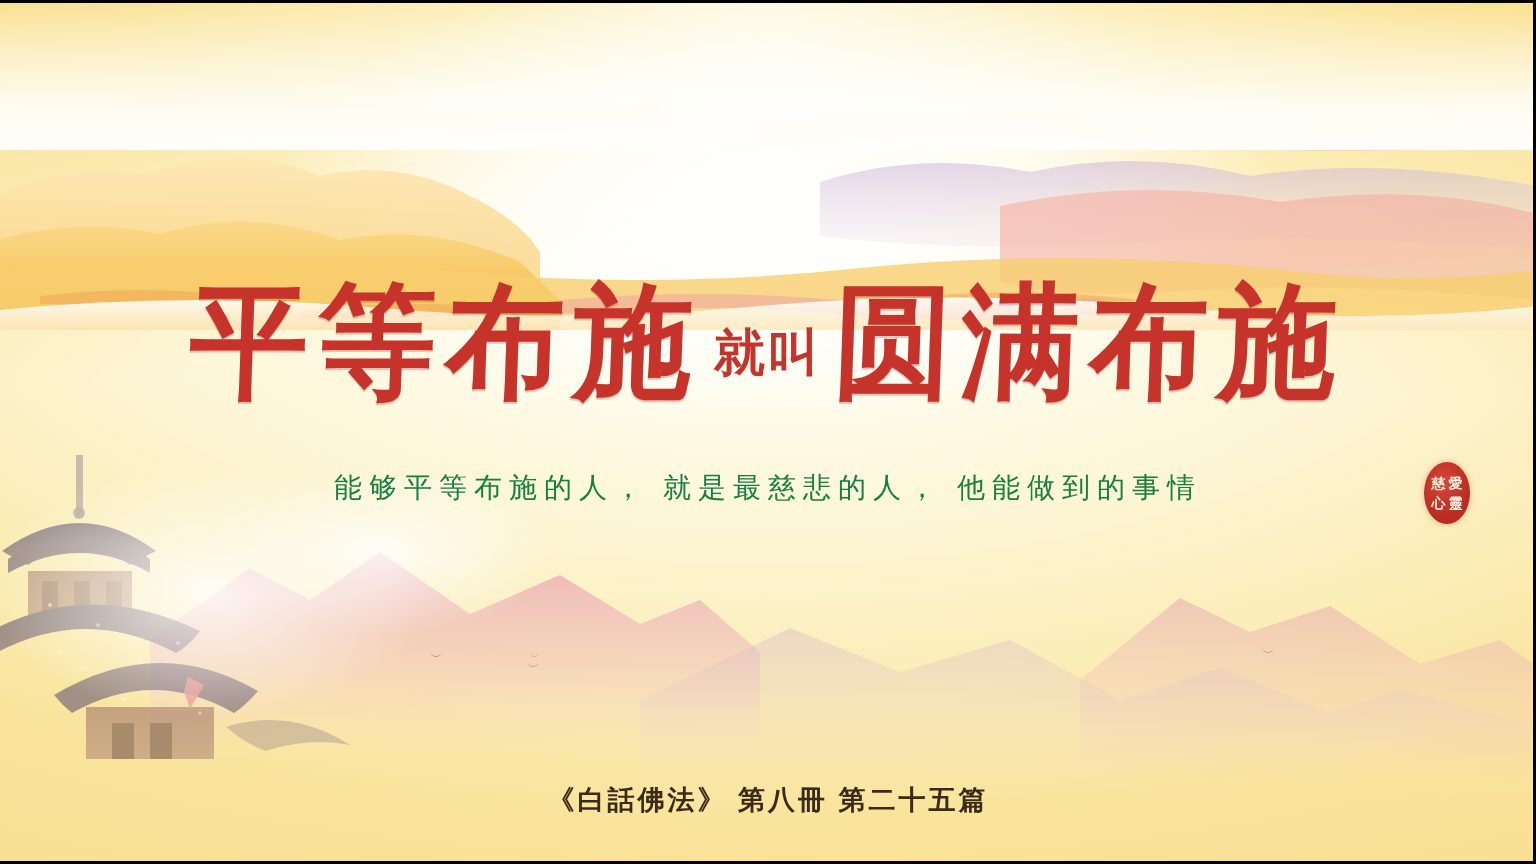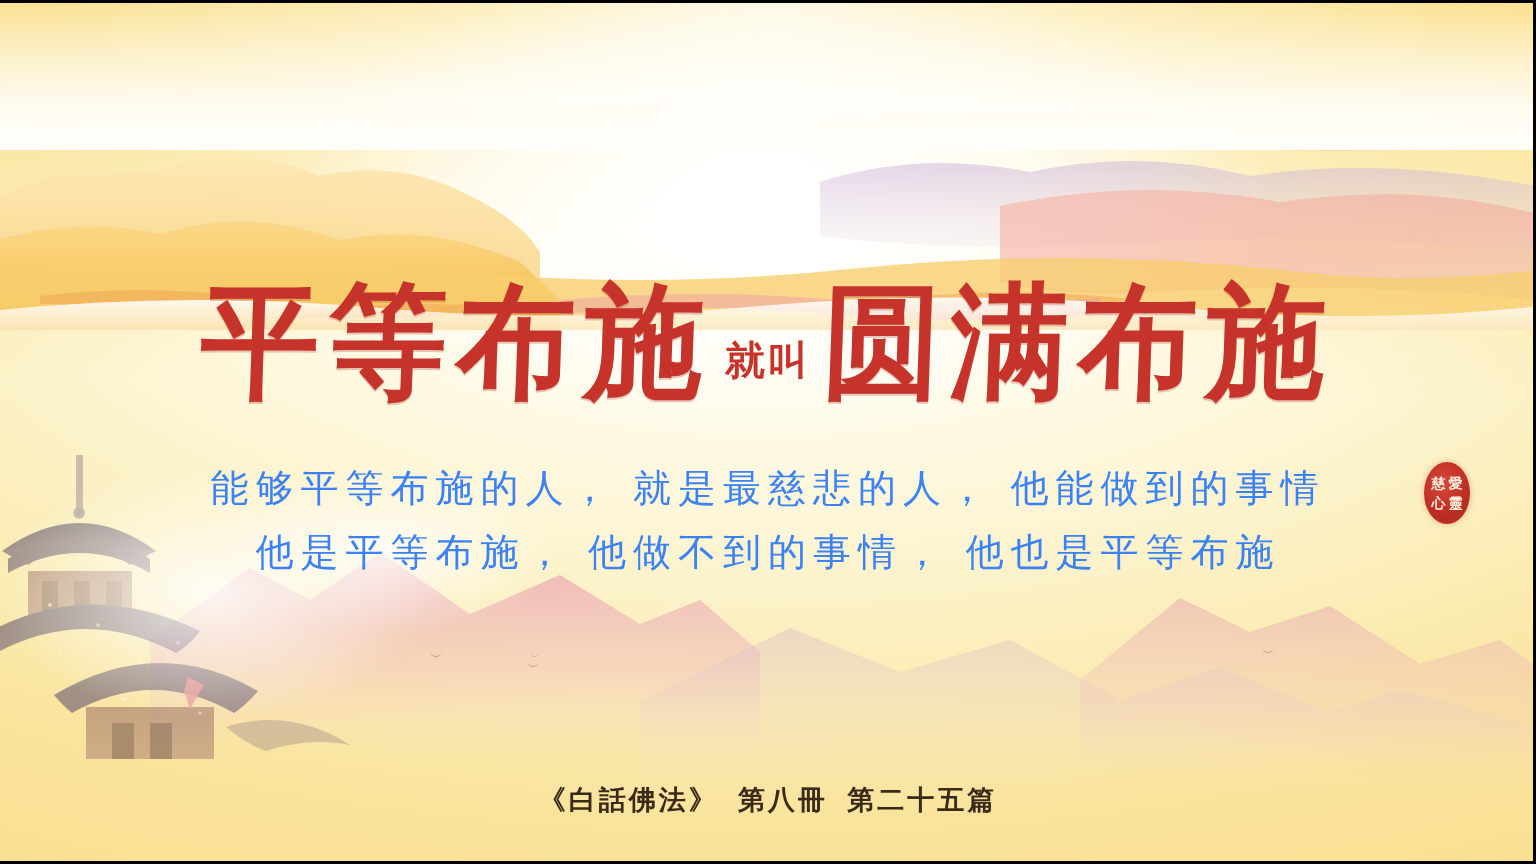--- a/index.html
+++ b/index.html
@@ -74,39 +74,39 @@
     letter-spacing:10px;
     color:#c5332a;
     transform:skewX(-2deg) scaleY(1.06);
     text-shadow:0 1px 0 rgba(160,40,30,.25);
   }
   #title-left{ padding-right:4px; }
   #title-right{ padding-left:4px; }
   .title-mid{
     font-family:"DejaVu Serif","Liberation Serif",serif;
     font-weight:700;
-    font-size:40px;
+    font-size:51px;
     letter-spacing:3px;
     color:#c5332a;
     position:relative;
     top:-14px;
     padding:0 8px;
   }
 
   
   #body-block{
     position:absolute;left:0;top:456px;width:100%;
     text-align:center;
   }
   .body-line{
-    font-family:Liberation Sans, sans-serif;
-    font-size:38px;
+    font-family:Liberation Serif, serif;
+    font-size:28px;
     line-height:64px;
     letter-spacing:7px;
-    color:#3b82f6;
+    color:#15803d;
     white-space:nowrap;
   }
 
   
   #seal{
     position:absolute;left:1424px;top:462px;
     width:46px;height:62px;
     border-radius:50% / 50%;
     background:radial-gradient(60% 55% at 42% 34%, #d6483a 0%, #c8372c 52%, #b92c22 100%);
     box-shadow:0 0 6px rgba(200,60,45,.35);
@@ -126,21 +126,21 @@
     color:#fdf0dd;
     font-weight:700;
   }
 
   
   #footer{
     position:absolute;left:0;top:782px;width:100%;
     text-align:center;
   }
   #footer-text{
-    font-family:Liberation Mono, monospace;
+    font-family:Liberation Sans, sans-serif;
     font-weight:700;
     font-size:27px;
     letter-spacing:3px;
     color:#3a2a18;
     white-space:nowrap;
   }
 
   
   .edge{position:absolute;background:#000;}
   #edge-top{left:0;top:0;width:100%;height:3px;}
@@ -293,21 +293,20 @@
   <span class="bird" style="left:530px;top:652px;font-size:10px;">︶</span>
 
   <div id="title-row">
     <span class="title-big" id="title-left">平等布施</span>
     <span class="title-mid">就叫</span>
     <span class="title-big" id="title-right">圆满布施</span>
   </div>
 
   <div id="body-block">
     <div class="body-line">能够平等布施的人， 就是最慈悲的人， 他能做到的事情</div>
-    <div class="body-line">他是平等布施， 他做不到的事情， 他也是平等布施</div>
   </div>
 
   <div id="seal">
     <div id="seal-grid">
       <span class="seal-ch">慈</span>
       <span class="seal-ch">愛</span>
       <span class="seal-ch">心</span>
       <span class="seal-ch">靈</span>
     </div>
   </div>

